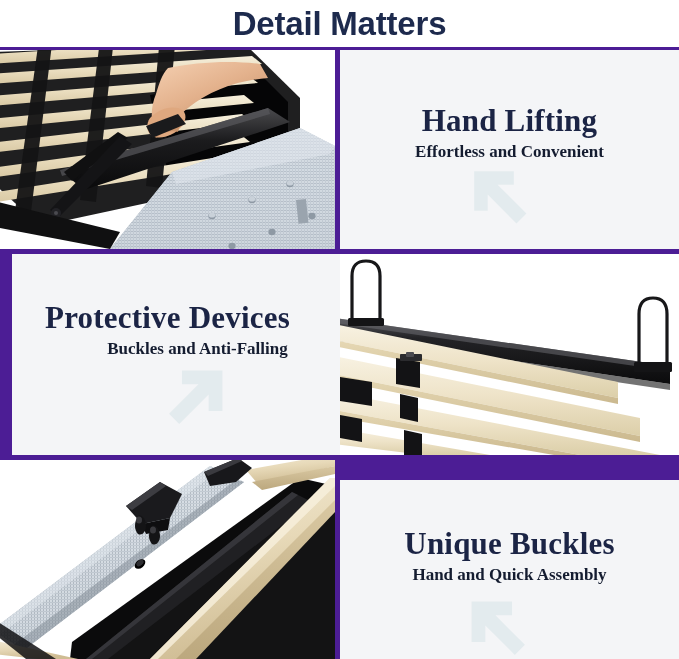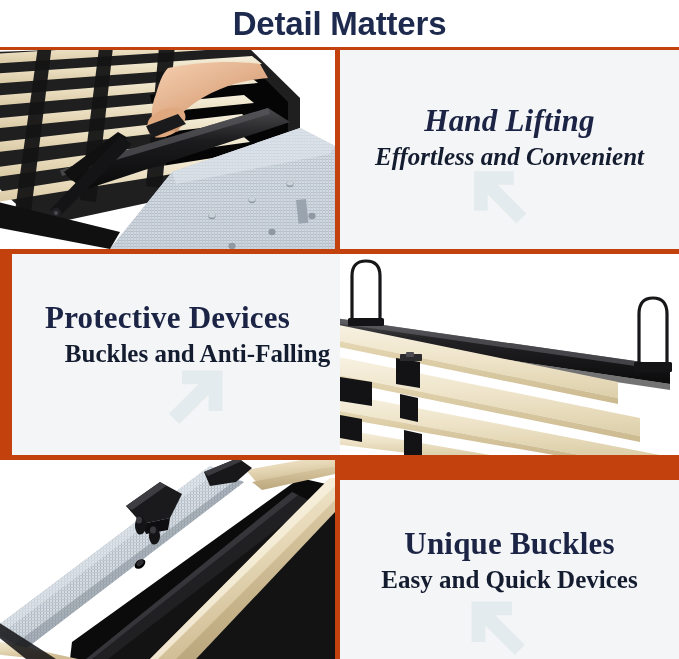--- a/index.html
+++ b/index.html
@@ -1,53 +1,53 @@
 <!DOCTYPE html>
 <html><head>
 <meta charset="utf-8">
 <style>
   html,body{margin:0;padding:0;}
   body{
     width:679px;height:659px;background:#ffffff;overflow:hidden;
     font-family:"Liberation Serif", serif;
   }
-  #page{position:relative;width:679px;height:659px;background:#c2410c;}
+  #page{position:relative;width:679px;height:659px;background:#4c1d95;}
 
   
   .page-title{
     position:absolute;left:0;top:0;width:679px;height:47px;
     display:flex;align-items:center;justify-content:center;
     font-family:"Liberation Sans", sans-serif;
     font-weight:bold;font-size:33px;letter-spacing:-0.2px;
     color:#1d2a4d;background:#fff;
   }
 
   
   .grid{position:absolute;left:0;top:50px;width:679px;height:609px;}
   .cell{position:absolute;overflow:hidden;background:#fff;}
   .c00{left:0px;   top:0px;   width:335px;height:199px;}
-  .c01{left:340px; top:0px;   width:339px;height:199px;font-style:italic;}
+  .c01{left:340px; top:0px;   width:339px;height:199px;}
   .c10{left:12px;   top:204px; width:335px;height:201px;}
   .c11{left:340px; top:204px; width:339px;height:201px;}
   .c20{left:0px;   top:410px; width:335px;height:199px;}
   .c21{left:340px; top:430px; width:339px;height:199px;}
 
   
   .textpanel{background:#f4f5f7;}
   .tp-inner{position:absolute;inset:0;}
   .tp-heading{
     position:absolute;width:100%;text-align:center;
     font-family:"Liberation Serif", serif;font-weight:bold;
     color:#1b2445;font-size:31px;line-height:1.05;
     letter-spacing:0.2px;white-space:nowrap;
   }
   .tp-sub{
     position:absolute;width:100%;text-align:center;
     font-family:"Liberation Serif", serif;font-weight:bold;
-    color:#141c30;font-size:25px;line-height:1.1;white-space:nowrap;
+    color:#141c30;font-size:17px;line-height:1.1;white-space:nowrap;
   }
   .c01 .tp-heading{top:55px;}
   .c01 .tp-sub{top:93px;}
   .c10 .tp-heading{top:48px;left:-12px;}
   .c10 .tp-sub{top:86px;left:18px;}
   .c21 .tp-heading{top:48px;}
   .c21 .tp-sub{top:86px;}
 
   .tp-arrow{position:absolute;opacity:1;}
   .c01 .tp-arrow{left:118px;top:105px;width:90px;height:90px;}
@@ -303,18 +303,18 @@
         </svg>
       </div>
     </div>
 
     <div class="cell c21 textpanel">
       <div class="tp-inner">
         <svg class="tp-arrow" viewBox="0 0 100 100">
           <path d="M18 18 L62 18 L62 33 L44 33 L76 65 L65 76 L33 44 L33 62 L18 62 Z" fill="#e3ebee"></path>
         </svg>
         <div class="tp-heading">Unique Buckles</div>
-        <div class="tp-sub">Easy and Quick Devices</div>
+        <div class="tp-sub">Hand and Quick Assembly</div>
       </div>
     </div>
 
   </div>
 </div>
 
 </body></html>

